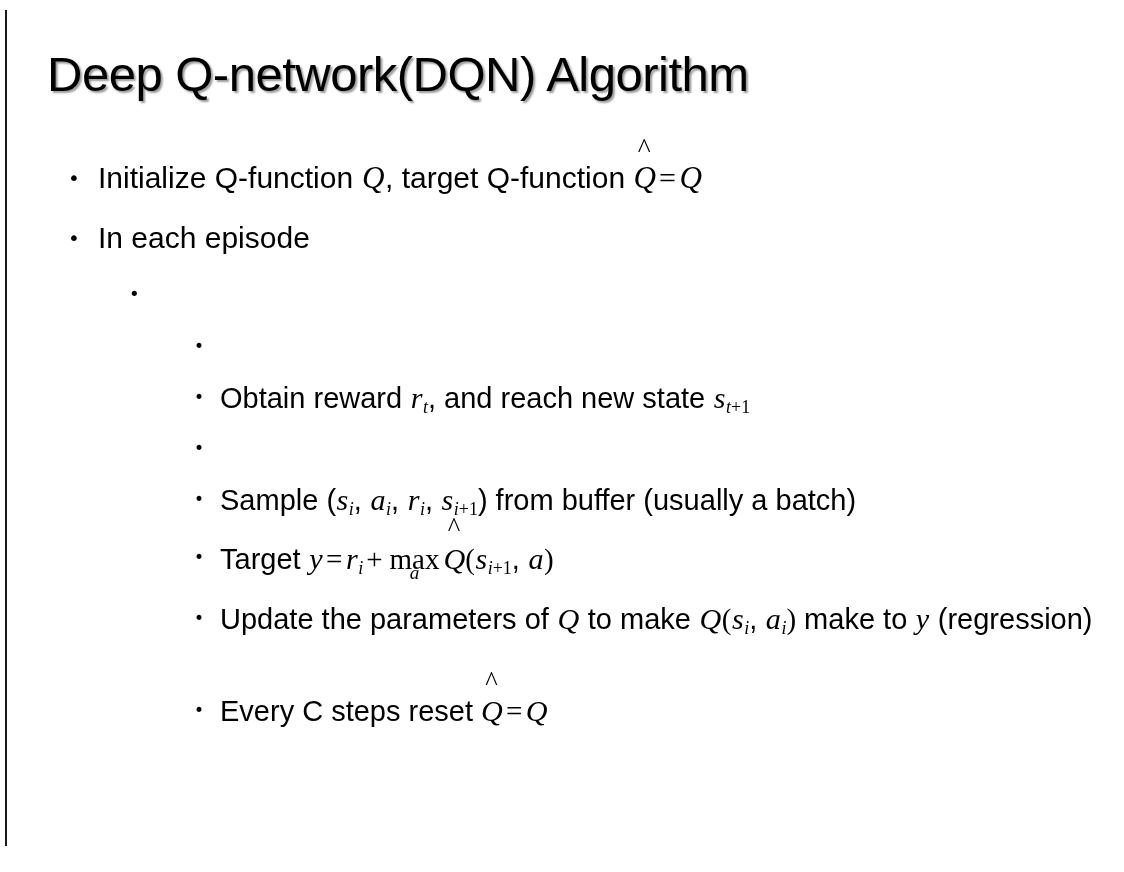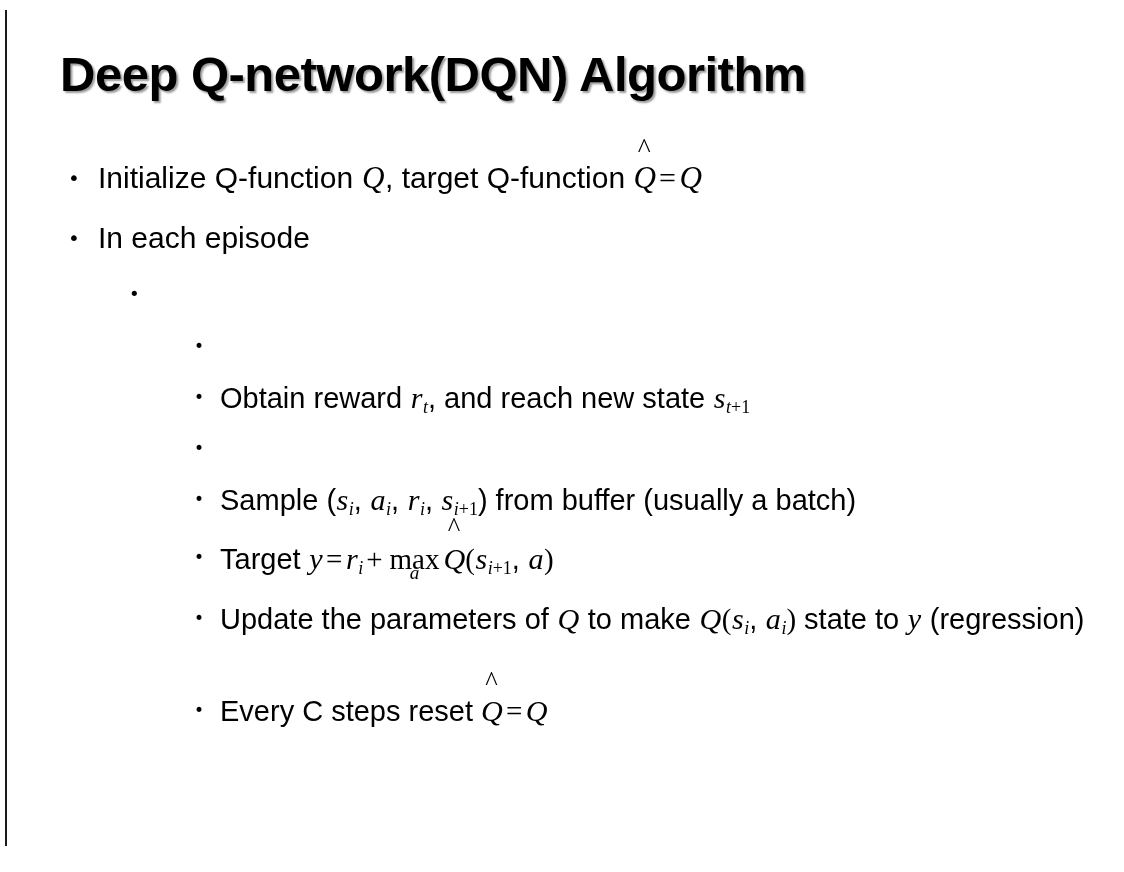--- a/index.html
+++ b/index.html
@@ -28,25 +28,25 @@
     position: absolute;
     left: 5px;
     top: 10px;
     width: 2px;
     height: 836px;
     background: #1a1a1a;
   }
 
   .slide-title {
     position: absolute;
-    left: 60px;
+    left: 47px;
     top: 46px;
     font-family: "Liberation Sans", sans-serif;
     font-size: 49px;
-    font-weight: 700;
+    font-weight: 400;
     letter-spacing: -0.5px;
     white-space: nowrap;
     color: #000000;
     text-shadow: 2px 2px 2px rgba(120,120,120,0.75);
   }
 
   .body-block {
     position: absolute;
     left: 0;
     top: 148px;
@@ -225,21 +225,21 @@
       <span class="btext"><span>Sample (</span><span class="mi">s</span><sub class="ms">i</sub><span>, </span><span class="mi">a</span><sub class="ms">i</sub><span>, </span><span class="mi">r</span><sub class="ms">i</sub><span>, </span><span class="mi">s</span><sub class="ms"><span>i</span><span class="num">+1</span></sub><span>) from buffer (usually a batch)</span></span>
     </div>
 
     <div class="bullet lvl3" style="line-height:66px; min-height:66px;">
       <span class="dot" style="top:32px;">•</span>
       <span class="btext"><span>Target </span><span class="mi">y</span><span class="op">=</span><span class="mi">r</span><sub class="ms">i</sub><span class="op">+</span><span class="maxop"><span class="mo">max</span><span class="under">a</span></span><span class="hatq"><span class="hat">^</span><span>Q</span></span><span class="mi-up">(</span><span class="mi">s</span><sub class="ms"><span>i</span><span class="num">+1</span></sub><span>, </span><span class="mi">a</span><span class="mi-up">)</span></span>
     </div>
 
     <div class="bullet lvl3 tall" style="line-height:44px; min-height:88px; padding-top:5px;">
       <span class="dot" style="top:27px;">•</span>
-      <span class="btext"><span>Update the parameters of </span><span class="mi">Q</span><span> to make </span><span class="mi">Q</span><span class="mi-up">(</span><span class="mi">s</span><sub class="ms">i</sub><span>, </span><span class="mi">a</span><sub class="ms">i</sub><span class="mi-up">)</span><span> state to </span><span class="mi">y</span><span> (regression)</span></span>
+      <span class="btext"><span>Update the parameters of </span><span class="mi">Q</span><span> to make </span><span class="mi">Q</span><span class="mi-up">(</span><span class="mi">s</span><sub class="ms">i</sub><span>, </span><span class="mi">a</span><sub class="ms">i</sub><span class="mi-up">)</span><span> make to </span><span class="mi">y</span><span> (regression)</span></span>
     </div>
 
     <div class="bullet lvl3" style="line-height:62px; min-height:62px;">
       <span class="dot" style="top:31px;">•</span>
       <span class="btext"><span>Every C steps reset </span><span class="hatq"><span class="hat">^</span><span>Q</span></span><span class="op">=</span><span class="mi">Q</span></span>
     </div>
 
   </div>
 </div>
 

